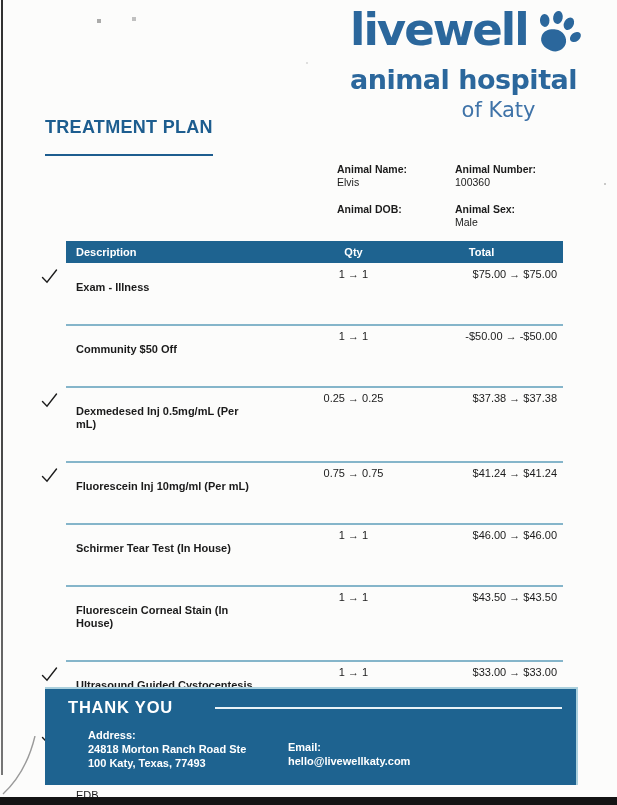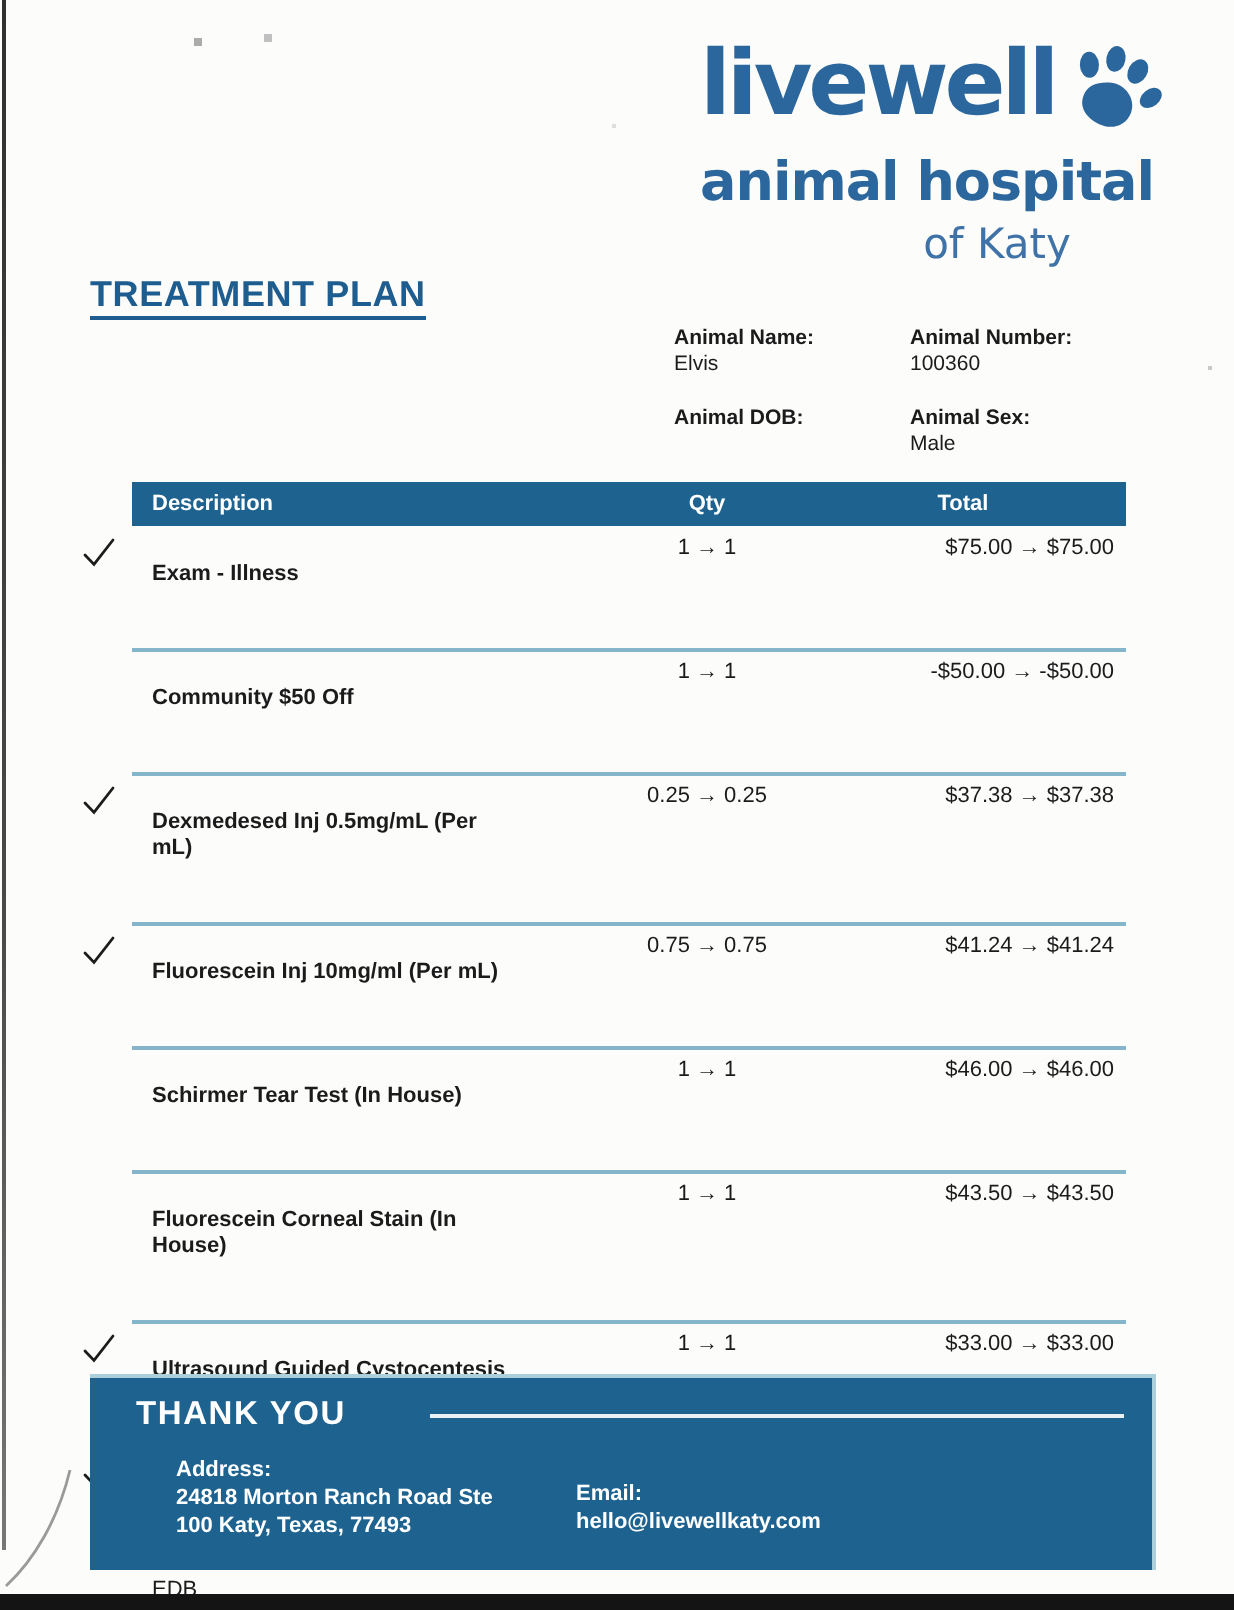--- a/index.html
+++ b/index.html
@@ -22,32 +22,32 @@
   .scan-bottom-bar{position:absolute;left:0;right:0;bottom:0;height:8px;background:#141414;}
   .page-curl{position:absolute;left:2px;bottom:5px;}
   .specks{position:absolute;top:0;left:0;width:2px;height:2px;
     box-shadow:98px 20px 0 1px rgba(90,90,90,.5),
                133px 18px 0 1px rgba(120,120,120,.45),
                306px 62px 0 0 rgba(170,170,170,.35),
                604px 183px 0 0 rgba(150,150,150,.5);}
   
   .logo{position:absolute;top:6px;left:350px;width:242px;text-align:center;
     font-family:"DejaVu Sans",sans-serif;}
-  .logo-row1{display:flex;align-items:flex-start;justify-content:flex-start;margin-top:12px;}
+  .logo-row1{display:flex;align-items:flex-start;justify-content:flex-start;}
   .logo-word{font-size:45px;font-weight:bold;color:var(--brand);
     letter-spacing:-2px;line-height:48px;}
   .paw{margin-left:2px;margin-top:2px;transform:rotate(14deg);}
   .logo-sub{font-size:27px;font-weight:bold;color:var(--brand);
     letter-spacing:-.5px;line-height:32px;text-align:left;}
   .logo-loc{font-size:21px;color:var(--brand-light);line-height:28px;
     text-align:center;padding-left:55px;}
   
-  .title{position:absolute;left:45px;top:137px;font-size:18px;font-weight:bold;
+  .title{position:absolute;left:45px;top:117px;font-size:18px;font-weight:bold;
     color:#1d5d8f;letter-spacing:.3px;border-bottom:2.5px solid #1d5d8f;
-    padding-bottom:0;text-align:center;}
+    padding-bottom:16px;text-align:center;}
   
   .info-grid{position:absolute;left:337px;top:163px;display:grid;
     grid-template-columns:118px auto;column-gap:0;row-gap:14px;font-size:10.5px;}
   .info-label{font-weight:bold;line-height:13px;}
   .info-value{line-height:13px;min-height:13px;}
   
   .ttable{position:absolute;left:66px;top:241px;width:497px;}
   .thead{display:grid;grid-template-columns:235px 105px 1fr;height:22px;
     align-items:center;background:var(--bar);color:#fff;font-size:11px;
     font-weight:bold;margin-bottom:1px;}

